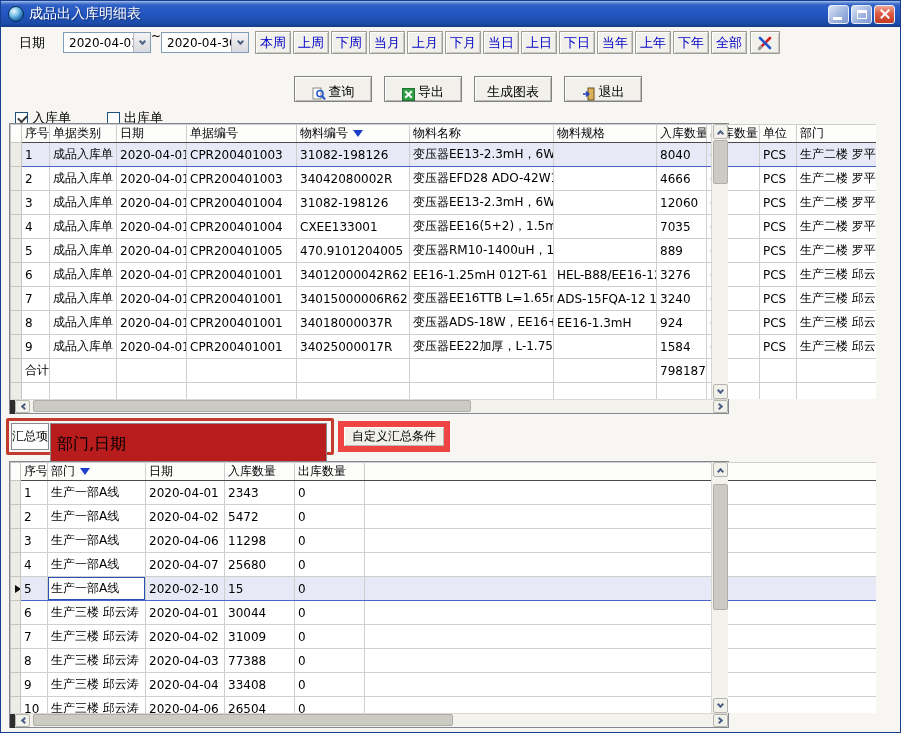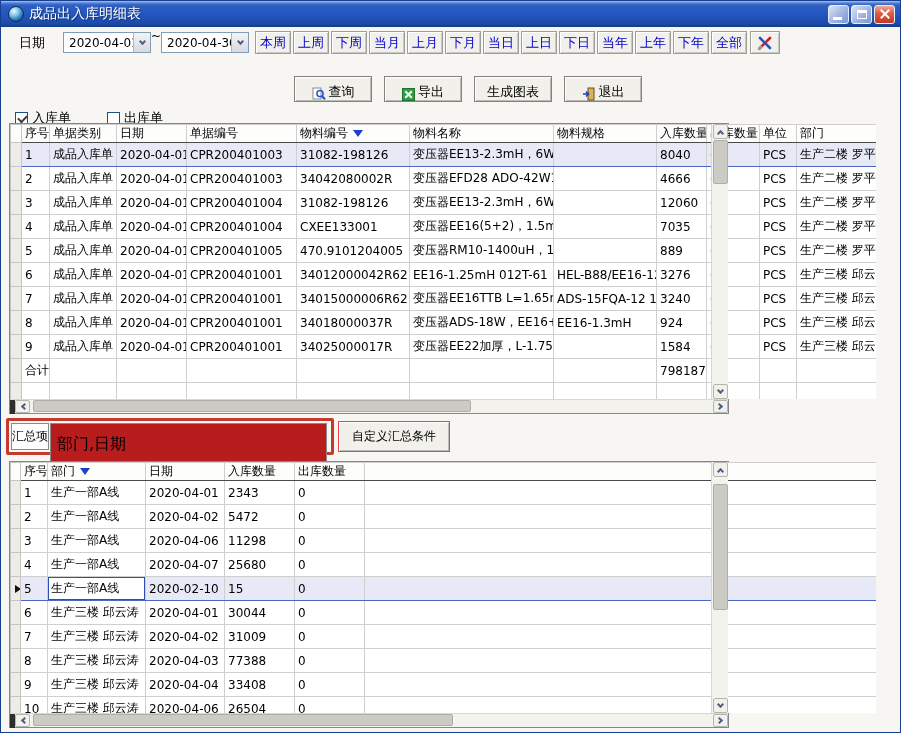--- a/index.html
+++ b/index.html
@@ -89,21 +89,21 @@
   .chev.up{transform:rotate(-45deg);margin-top:3px;}
   .chev.left{transform:rotate(-135deg);margin-left:3px;}
   .chev.right{transform:rotate(45deg);margin-right:3px;}
 
   
   .red-rect{position:absolute;top:417px;left:5px;width:328px;height:37px;border:3px solid #C23B2E;border-radius:2px;background:#F7F6F2;}
   .sum-label{position:absolute;left:2px;top:2px;width:38px;height:27px;background:#fff;border:1px solid #8A8A8A;
     font-size:12px;display:flex;align-items:center;justify-content:center;white-space:nowrap;}
   .sum-input{position:absolute;left:41px;top:2px;width:277px;height:43px;background:#b91c1c;border:1px solid #8A8A8A;
     font-size:16px;display:flex;align-items:center;padding-left:6px;white-space:nowrap;}
-  .sum-btn{position:absolute;top:420px;height:31px;background:#F1F0EA;border:1px solid #ef4444;
+  .sum-btn{position:absolute;top:420px;height:31px;background:#F1F0EA;border:6px solid #ef4444;
     box-shadow:inset 1px 1px 0 #fff,inset -1px -1px 0 #BBBAB4;font-size:12px;display:flex;align-items:center;justify-content:center;font-family:inherit;white-space:nowrap;}
   #btn-custom{left:337px;width:112px;}
   #btn-sumexport{left:453px;width:168px;}
 </style>
 </head>
 <body>
 
 <div class="window">
 
   <div class="titlebar">

